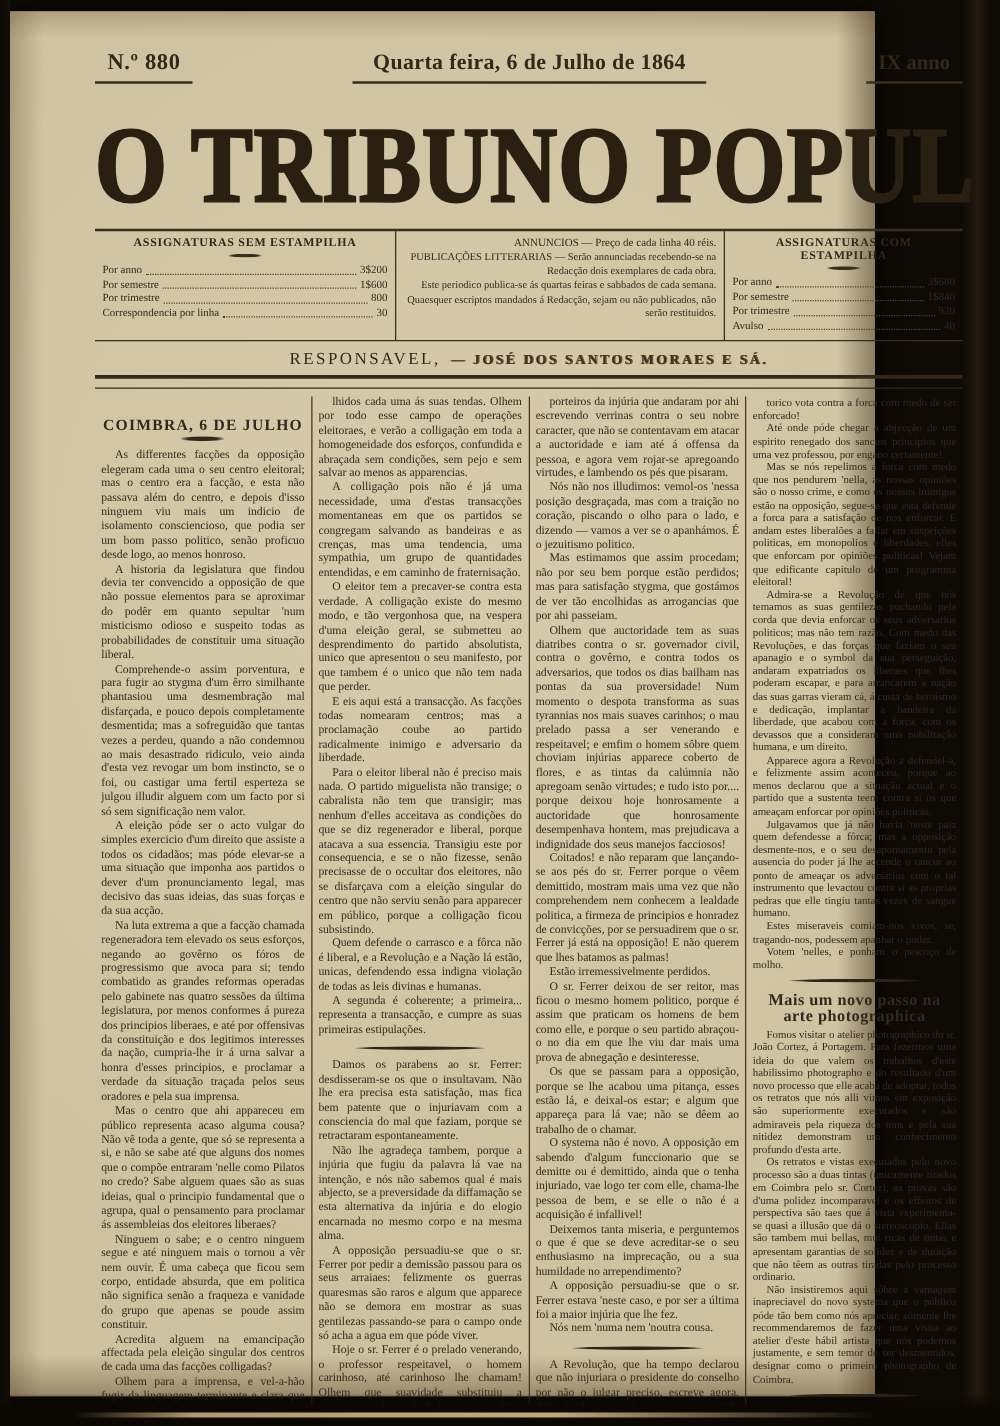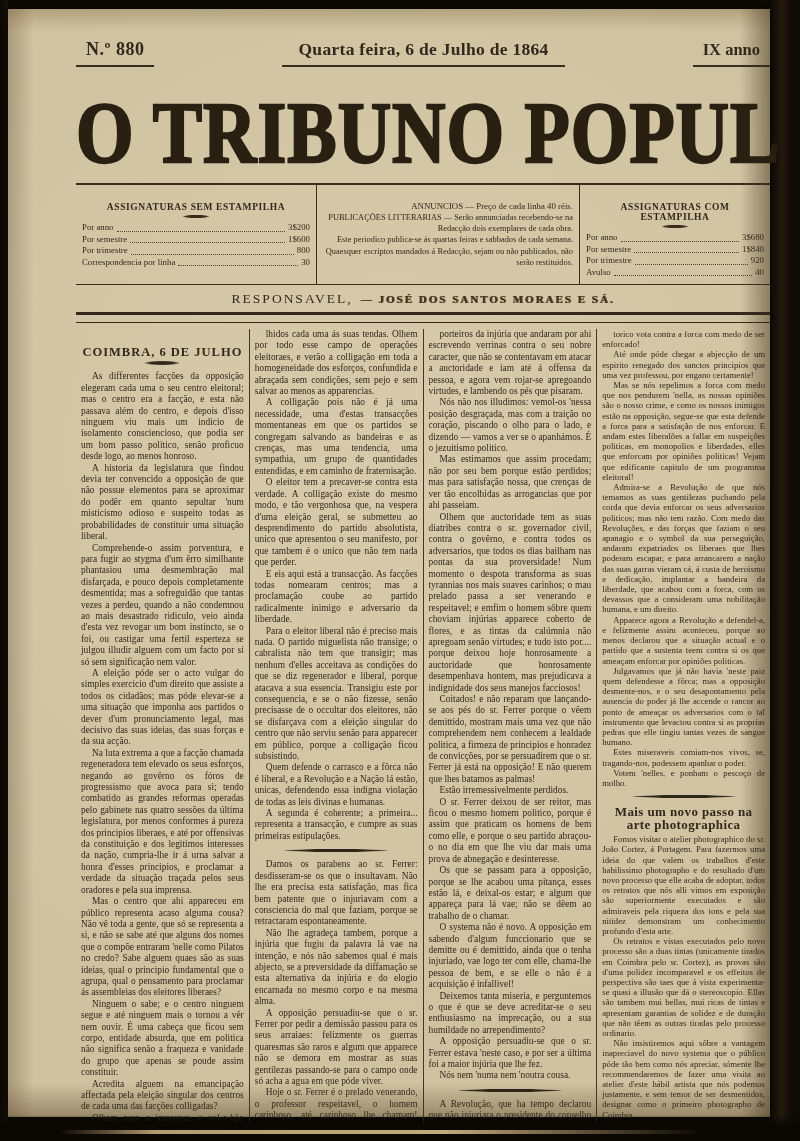--- a/index.html
+++ b/index.html
@@ -1,20 +1,20 @@
 <!DOCTYPE html>
 <html lang="pt"><head>
 <meta charset="utf-8">
 <style>
   html,body{margin:0;padding:0;}
   body{width:800px;height:1141px;overflow:hidden;background:#120c06;font-family:"Liberation Serif",serif;}
   .scan{position:relative;width:800px;height:1141px;background:
     linear-gradient(90deg,#0e0a05 0,#1a1209 8px,transparent 8px),
     #0e0a05;}
-  .paper{position:absolute;left:8px;top:9px;width:762px;height:1108px;
+  .paper{position:absolute;left:8px;top:9px;width:692px;height:1108px;
     background:
       radial-gradient(130% 90% at 50% 40%, rgba(255,250,230,.16), rgba(0,0,0,0) 60%),
       linear-gradient(90deg, rgba(97,78,48,.35) 0, rgba(0,0,0,0) 26px),
       linear-gradient(270deg, rgba(72,56,32,.55) 0, rgba(0,0,0,0) 30px),
       linear-gradient(0deg, rgba(86,68,40,.45) 0, rgba(0,0,0,0) 34px),
       linear-gradient(180deg, rgba(120,98,60,.35) 0, rgba(0,0,0,0) 22px),
       #cfc2a0;
     box-shadow:0 0 18px rgba(0,0,0,.8);
     color:#33281b;}
   .right-dark{position:absolute;right:0;top:0;width:30px;height:1141px;
@@ -37,21 +37,21 @@
   .hdr .vol{font-weight:700;font-size:16.5px;}
 
   
   .masthead{margin:16px 0 6px;text-align:center;font-weight:700;font-size:74px;line-height:86px;
     color:#2a2012;transform:scaleY(1.16);transform-origin:center top;
     letter-spacing:1px;-webkit-text-stroke:2px #2a2012;text-shadow:0 0 1px rgba(42,32,18,.7);
     white-space:nowrap;}
 
   
   .infobar{display:flex;border-top:2px solid #392d1d;border-bottom:1px solid #392d1d;margin-top:14px;}
-  .ibox{padding:16px 6px 6px;}
+  .ibox{padding:4px 6px 6px;}
   .ibox.left{width:228px;}
   .ibox.mid{width:250px;border-left:1px solid #392d1d;border-right:1px solid #392d1d;text-align:right;}
   .ibox.right{flex:1;}
   .ibox h3{margin:1px 0 0;text-align:center;font-size:9.5px;font-weight:700;letter-spacing:.6px;}
   .tiny-orn{width:26px;height:3px;margin:3px auto 4px;
     background:radial-gradient(ellipse at center,#3a2d1c 0,#3a2d1c 55%,rgba(58,45,28,0) 80%);}
   .subrow{display:flex;align-items:flex-end;font-size:8.8px;line-height:11.5px;}
   .subrow .dots{flex:1;border-bottom:1px dotted #51412a;margin:0 3px 2px;}
   .subrow .val{font-weight:400;}
   .ibox.mid p{margin:0 0 1px;font-size:8.4px;line-height:10.8px;}
@@ -198,21 +198,21 @@
             <div class="divider"></div>
             <p>Damos os parabens ao sr. Ferrer: desdisseram-se os que o insultavam. Não lhe era precisa esta satisfação, mas fica bem patente que o injuriavam com a consciencia do mal que faziam, porque se retractaram espontaneamente.</p>
             <p>Não lhe agradeça tambem, porque a injúria que fugiu da palavra lá vae na intenção, e nós não sabemos qual é mais abjecto, se a preversidade da diffamação se esta alternativa da injúria e do elogio encarnada no mesmo corpo e na mesma alma.</p>
             <p>A opposição persuadiu-se que o sr. Ferrer por pedir a demissão passou para os seus arraiaes: felizmente os guerras quaresmas são raros e algum que apparece não se demora em mostrar as suas gentilezas passando-se para o campo onde só acha a agua em que póde viver.</p>
             <p>Hoje o sr. Ferrer é o prelado venerando, o professor respeitavel, o homem carinhoso, até carinhoso lhe chamam! Olhem que suavidade substituiu a arrogancia enlameada de ha pouco ainda!</p>
             <p>Damos de novo os parabens ao sr. Ferrer, mas só por ver a seus pés os</p>
           </div>
           <div class="col">
             <p>porteiros da injúria que andaram por ahi escrevendo verrinas contra o seu nobre caracter, que não se contentavam em atacar a auctoridade e iam até á offensa da pessoa, e agora vem rojar-se apregoando virtudes, e lambendo os pés que pisaram.</p>
             <p>Nós não nos illudimos: vemol-os 'nessa posição desgraçada, mas com a traição no coração, piscando o olho para o lado, e dizendo — vamos a ver se o apanhámos. É o jezuitismo politico.</p>
-            <p>Mas estimamos que assim procedam; não por seu bem porque estão perdidos; mas para satisfação nossa, que crenças de ver tão encolhidas as arrogancias que por ahi passeiam.</p>
+            <p>Mas estimamos que assim procedam; não por seu bem porque estão perdidos; mas para satisfação stygma, que gostámos de ver tão encolhidas as arrogancias que por ahi passeiam.</p>
             <p>Olhem que auctoridade tem as suas diatribes contra o sr. governador civil, contra o govêrno, e contra todos os adversarios, que todos os dias bailham nas pontas da sua proversidade! Num momento o despota transforma as suas tyrannias nos mais suaves carinhos; o mau prelado passa a ser venerando e respeitavel; e emfim o homem sôbre quem choviam injúrias apparece coberto de flores, e as tintas da calúmnia não apregoam senão virtudes; e tudo isto por.... porque deixou hoje honrosamente a auctoridade que honrosamente desempenhava hontem, mas prejudicava a indignidade dos seus manejos facciosos!</p>
             <p>Coitados! e não reparam que lançando-se aos pés do sr. Ferrer porque o vêem demittido, mostram mais uma vez que não comprehendem nem conhecem a lealdade politica, a firmeza de principios e honradez de convicções, por se persuadirem que o sr. Ferrer já está na opposição! E não querem que lhes batamos as palmas!</p>
             <p>Estão irremessivelmente perdidos.</p>
             <p>O sr. Ferrer deixou de ser reitor, mas ficou o mesmo homem politico, porque é assim que praticam os homens de bem como elle, e porque o seu partido abraçou-o no dia em que lhe viu dar mais uma prova de abnegação e desinteresse.</p>
             <p>Os que se passam para a opposição, porque se lhe acabou uma pitança, esses estão lá, e deixal-os estar; e algum que appareça para lá vae; não se dêem ao trabalho de o chamar.</p>
             <p>O systema não é novo. A opposição em sabendo d'algum funccionario que se demitte ou é demittido, ainda que o tenha injuriado, vae logo ter com elle, chama-lhe pessoa de bem, e se elle o não é a acquisição é infallivel!</p>
             <p>Deixemos tanta miseria, e perguntemos o que é que se deve acreditar-se o seu enthusiasmo na imprecação, ou a sua humildade no arrependimento?</p>
             <p>A opposição persuadiu-se que o sr. Ferrer estava 'neste caso, e por ser a última foi a maior injúria que lhe fez.</p>
             <p>Nós nem 'numa nem 'noutra cousa.</p>
             <div class="divider"></div>

